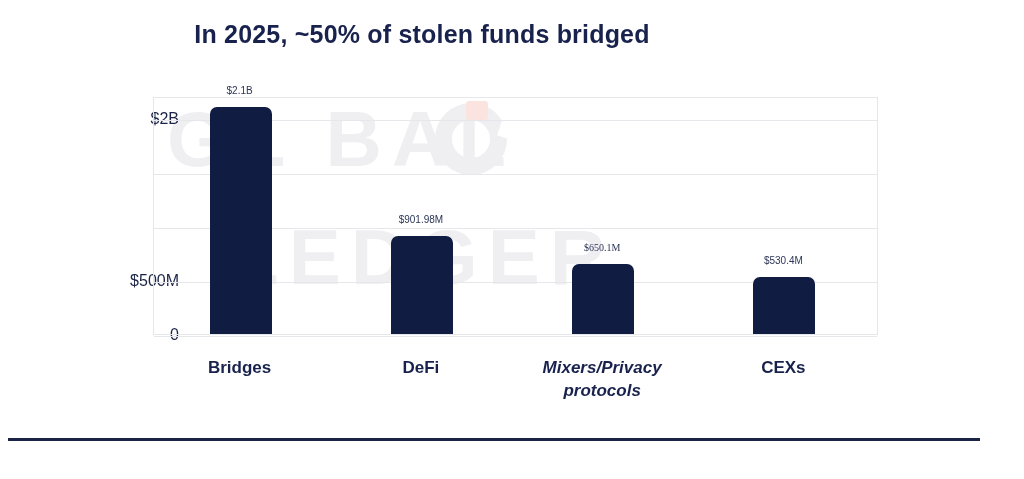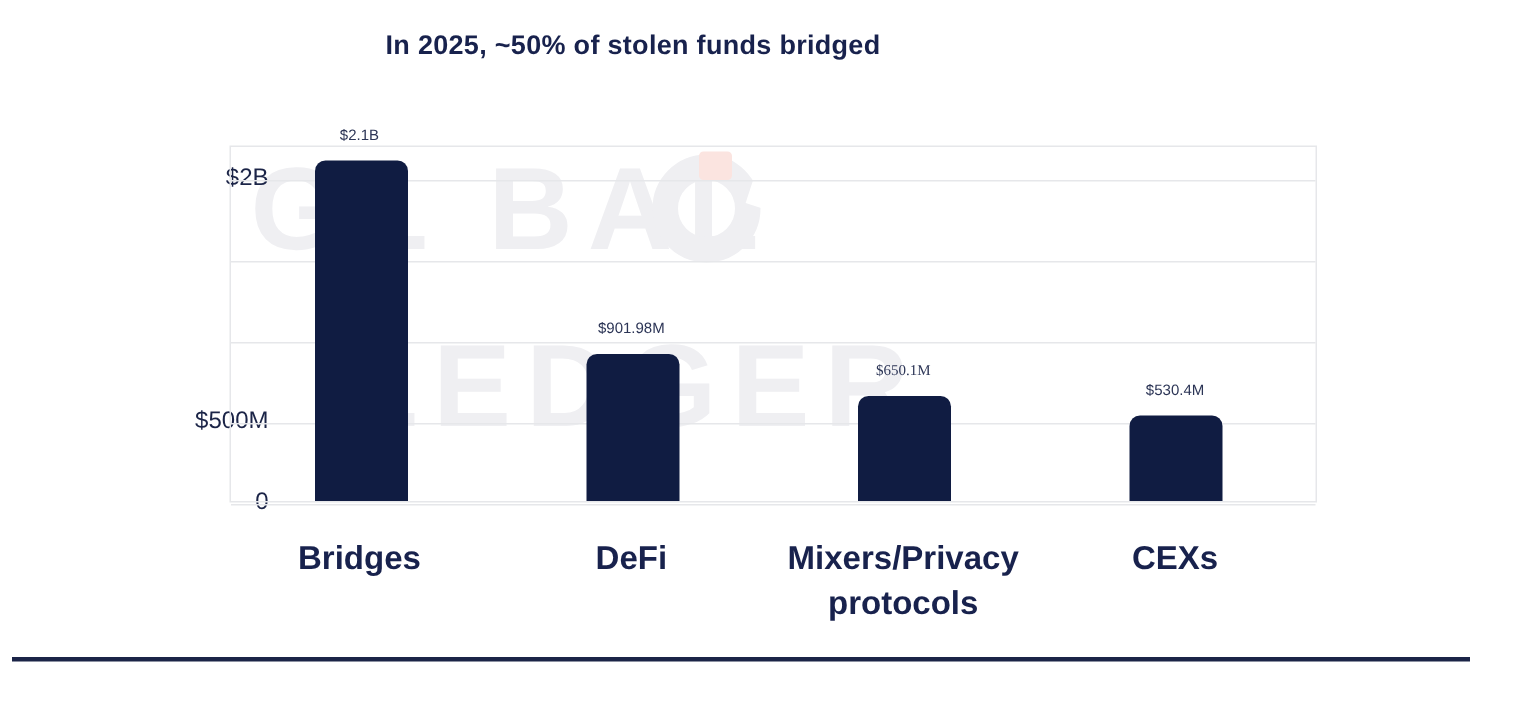--- a/index.html
+++ b/index.html
@@ -22,21 +22,21 @@
     background: #ffffff;
   }
 
   
   .chart-title {
     position: absolute;
     left: 0;
     top: 20px;
     width: 844px;
     text-align: center;
-    font-size: 18px;
+    font-size: 25px;
     font-weight: bold;
     color: #18224d;
     letter-spacing: 0.2px;
   }
 
   
   .plot-area {
     position: absolute;
     left: 153px;
     top: 97px;
@@ -146,21 +146,21 @@
     font-size: 10px;
     color: #2c3556;
     text-align: center;
     transform: translateX(-50%);
     white-space: nowrap;
   }
 
   
   .x-label {
     position: absolute;
-    font-size: 22px;
+    font-size: 17px;
     font-weight: bold;
     color: #18224d;
     text-align: center;
     transform: translateX(-50%);
     line-height: 1.35;
     top: 357px;
     width: 200px;
   }
 
   
@@ -205,19 +205,19 @@
       <div class="bar" title="Mixers/Privacy protocols $650.1M" style="left: 418.125px; width: 62px; height: 70.329px; background: rgb(16, 28, 66);"></div>
       <div class="bar" title="CEXs $530.4M" style="left: 599.375px; width: 62px; height: 57.3796px; background: rgb(16, 28, 66);"></div>
     </div>
 
   <div id="overlay">
       <div class="bar-value" style="left: 239.625px; top: 84.8182px;">$2.1B</div>
       <div class="x-label" style="left: 239.625px;">Bridges</div>
       <div class="bar-value" style="left: 420.875px; top: 214.422px;">$901.98M</div>
       <div class="x-label" style="left: 420.875px;">DeFi</div>
       <div class="bar-value" style="left: 602.125px; top: 241.671px; font-family: Liberation Serif, serif;">$650.1M</div>
-      <div class="x-label" style="left: 602.125px;">Mixers/Privacy protocols</div>
+      <div class="x-label" style="left: 602.125px; font-style: italic;">Mixers/Privacy protocols</div>
       <div class="bar-value" style="left: 783.375px; top: 254.62px;">$530.4M</div>
       <div class="x-label" style="left: 783.375px;">CEXs</div>
     </div>
 
   <div class="footer-rule"></div>
 </div>
 
 </body></html>

